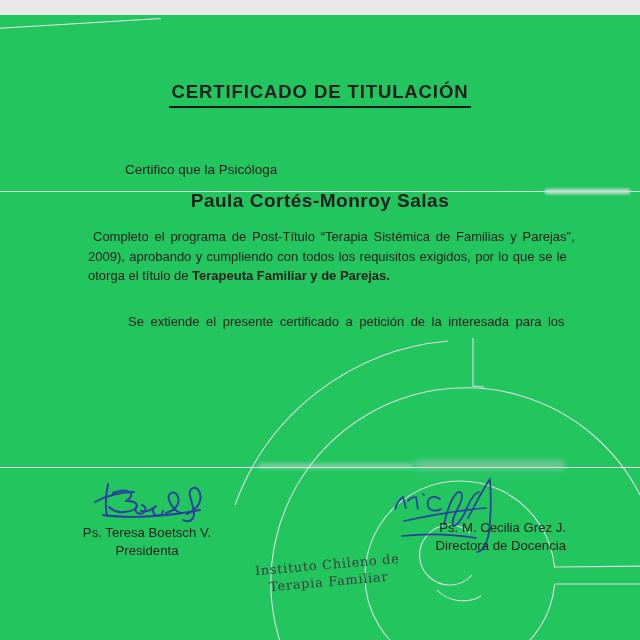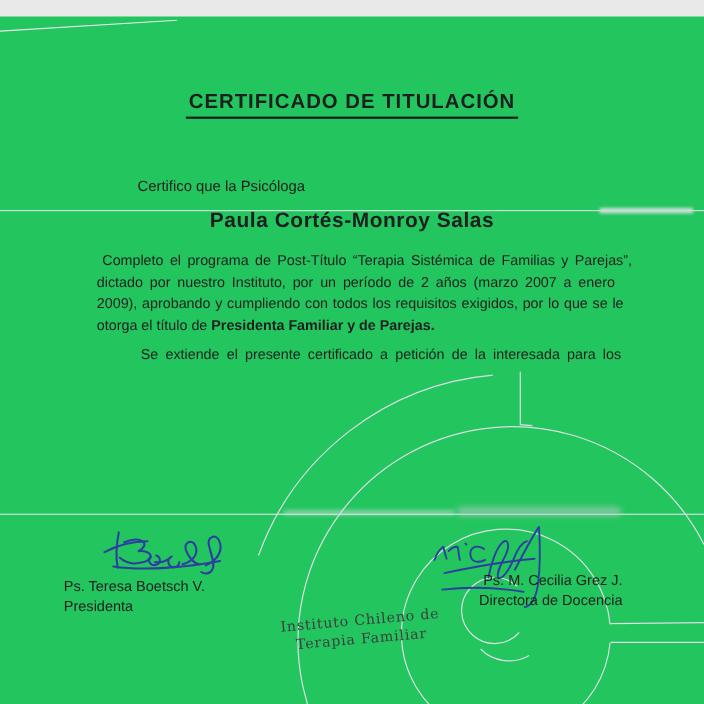--- a/index.html
+++ b/index.html
@@ -25,21 +25,21 @@
         font-size:19px;font-weight:bold;letter-spacing:.5px;}
   .para{position:absolute;left:88px;width:468px;font-size:13px;line-height:19.5px;}
   .p1{top:212px;} .p2{top:297px;}
   .ln{white-space:nowrap;}
   .ws1{word-spacing:2.2px;padding-left:5px;}
   .ws2{word-spacing:2.6px;}
   .ws3{word-spacing:.7px;}
   .ws4{word-spacing:2.9px;padding-left:40px;}
   .b{font-weight:bold;}
   .sig-block{position:absolute;font-size:13.2px;line-height:17.5px;}
-  .sig-left{top:509px;left:58px;width:178px;text-align:left;}
+  .sig-left{top:509px;left:58px;width:178px;text-align:center;}
   .sig-right{top:504px;left:391px;width:175px;text-align:right;}
   .stamp{position:absolute;top:541px;left:233px;width:190px;text-align:center;
          transform:rotate(-5deg);font-family:"DejaVu Serif",serif;
          font-size:12.8px;line-height:17px;color:#3d3d3d;letter-spacing:.8px;}
 </style>
 </head>
 <body>
 
 <div class="page">
 
@@ -67,23 +67,22 @@
   <div class="title-row">
     <span class="title">CERTIFICADO DE TITULACIÓN</span>
   </div>
 
   <div class="intro">Certifico que la Psicóloga</div>
 
   <div class="name">Paula Cortés-Monroy Salas</div>
 
   <div class="para p1">
     <div class="ln ws1">Completo el programa de Post-Título “Terapia Sistémica de Familias y Parejas”,</div>
-    <div class="ln ws2">dictado por nuestro Instituto, por un período de 2 años (marzo 2007 a enero</div>
     <div class="ln ws3">2009), aprobando y cumpliendo con todos los requisitos exigidos, por lo que se le</div>
-    <div class="ln"><span>otorga el título de </span><span class="b">Presidenta Familiar y de Parejas.</span></div>
+    <div class="ln"><span>otorga el título de </span><span class="b">Terapeuta Familiar y de Parejas.</span></div>
   </div>
 
   <div class="para p2">
     <div class="ln ws4">Se extiende el presente certificado a petición de la interesada para los</div>
   </div>
 
   <svg class="wm" viewBox="0 0 640 640">
     <g fill="none" stroke="#2e3da0" stroke-width="1.9" stroke-linecap="round" stroke-linejoin="round">
       <path d="M108 469 C106 479 105 491 107 501"></path>
       <path d="M95 487 C108 480 122 477 134 477"></path>

